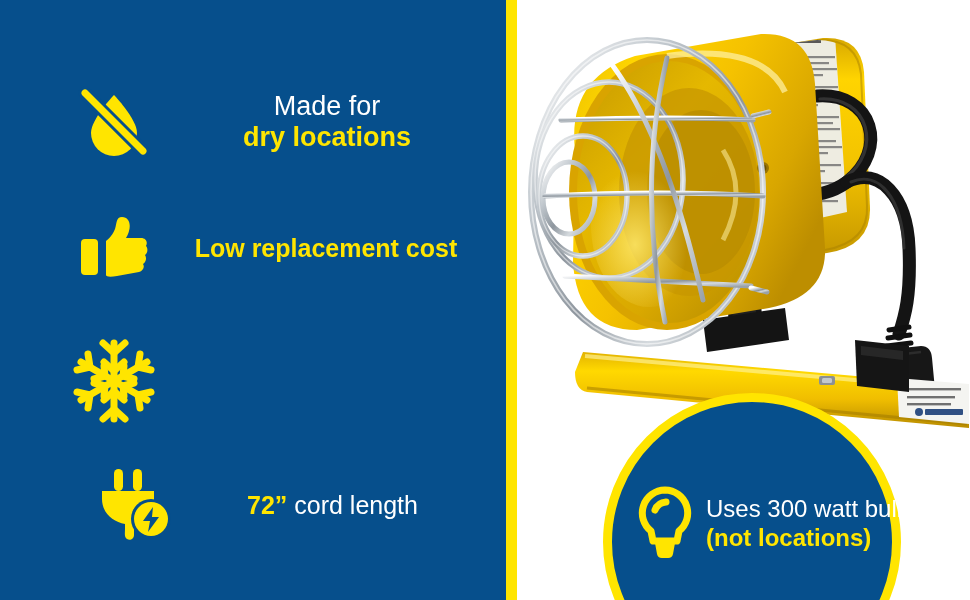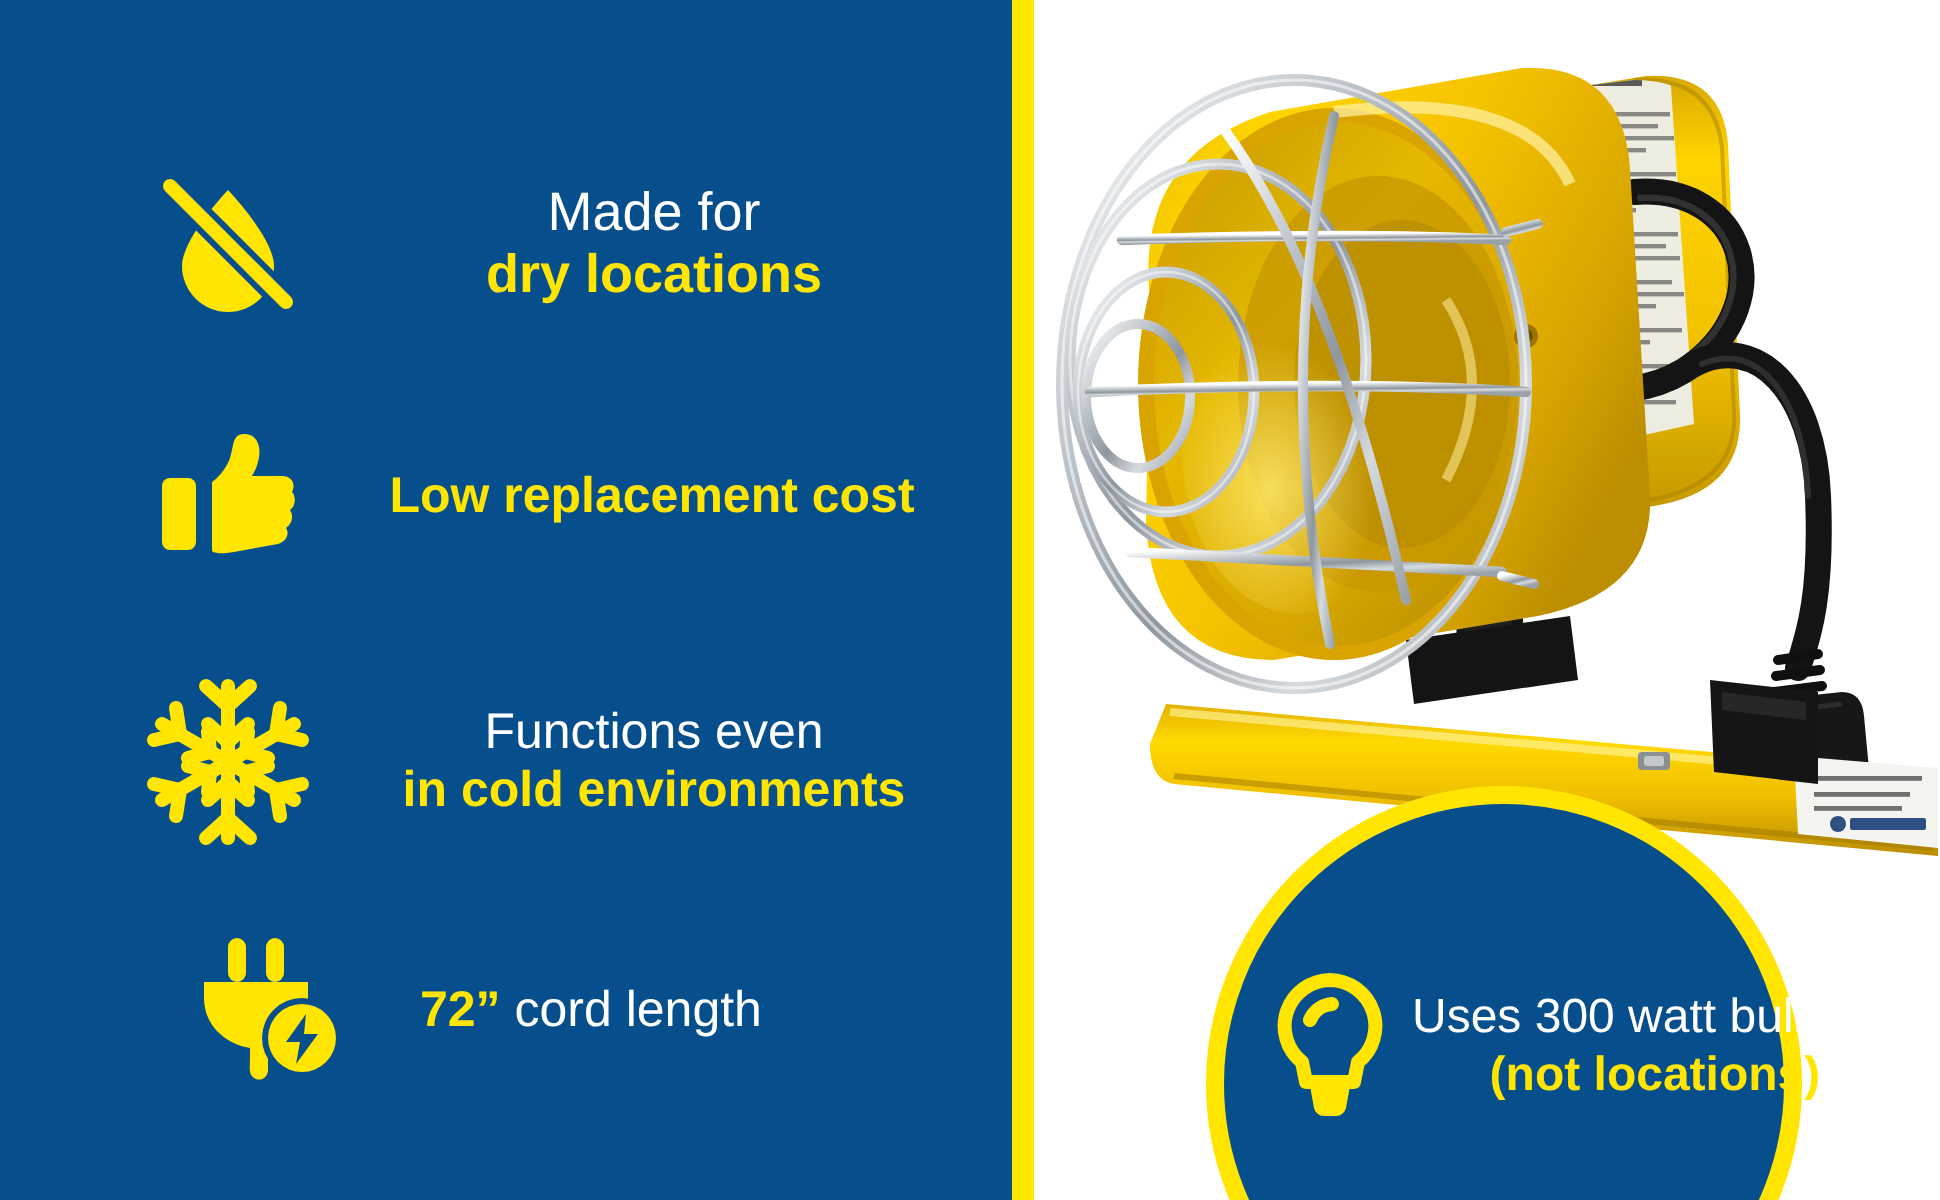--- a/index.html
+++ b/index.html
@@ -43,38 +43,38 @@
   #feature-0 .ftext{font-size:27px;padding-left:6px;}
 
   #feature-1{left:58px;top:200px;width:420px;height:96px;}
   #feature-1 .ficon{width:112px;}
   #feature-1 .ftext{font-size:25px;padding-left:4px;}
 
   #feature-2{left:58px;top:325px;width:420px;height:112px;}
   #feature-2 .ficon{width:112px;}
   #feature-2 .ftext{font-size:25px;padding-left:6px;}
 
-  #feature-3{left:58px;top:455px;width:420px;height:100px;}
+  #feature-3{left:58px;top:455px;width:420px;height:100px;gap:37px;}
   #feature-3 .ficon{width:152px;}
   #feature-3 .ftext{font-size:25px;padding-left:0px;text-align:left;}
 
   
   .badge-circle{
     position:absolute;left:603px;top:393px;width:298px;height:298px;
     border-radius:50%;
     background:#064f8c;
     border:9px solid #ffe500;
     box-sizing:border-box;
     display:flex;align-items:flex-start;
   }
   .badge-inner{
     display:flex;align-items:center;margin-top:84px;padding-left:16px;
   }
   .badge-icon{flex:0 0 auto;width:74px;display:flex;justify-content:center;}
-  .badge-text{flex:1 1 auto;text-align:right;line-height:1.2;font-size:24px;padding-left:4px;}
+  .badge-text{flex:1 1 auto;text-align:left;line-height:1.2;font-size:24px;padding-left:4px;}
   .badge-text .l1,.badge-text .l2{display:block;white-space:nowrap;}
 
   
   .product{
     position:absolute;left:517px;top:0;width:453px;height:600px;
     pointer-events:none;
   }
 </style>
 </head>
 <body>
@@ -307,24 +307,20 @@
           <path d="M51 49 L52 59 M51 49 L62 46"></path>
 
           <line x1="75" y1="25" x2="9" y2="63"></line>
           <path d="M66 30 L68 17 M66 30 L79 33"></path>
           <path d="M18 58 L16 71 M18 58 L5 55"></path>
           <path d="M51 39 L52 29 M51 39 L62 42"></path>
           <path d="M33 49 L32 59 M33 49 L22 46"></path>
         </g>
       </svg>
     </div>
-    <div class="ftext">
-      <span class="l1 t-white">Functions even</span>
-      <span class="l2 t-yellow">in cold environments</span>
-    </div>
   </div>
 
   <div class="feature" id="feature-3">
     <div class="ficon">
       <svg width="80" height="80" viewBox="0 0 80 80" xmlns="http://www.w3.org/2000/svg">
 
         <rect x="20" y="4" width="9" height="22" rx="4.5" fill="#FFE500"></rect>
         <rect x="39" y="4" width="9" height="22" rx="4.5" fill="#FFE500"></rect>
 
         <path d="M8 26 L60 26 L60 36 C 60 50, 50 58, 40 59 L 40 70 C 40 74, 36 76, 33 74

